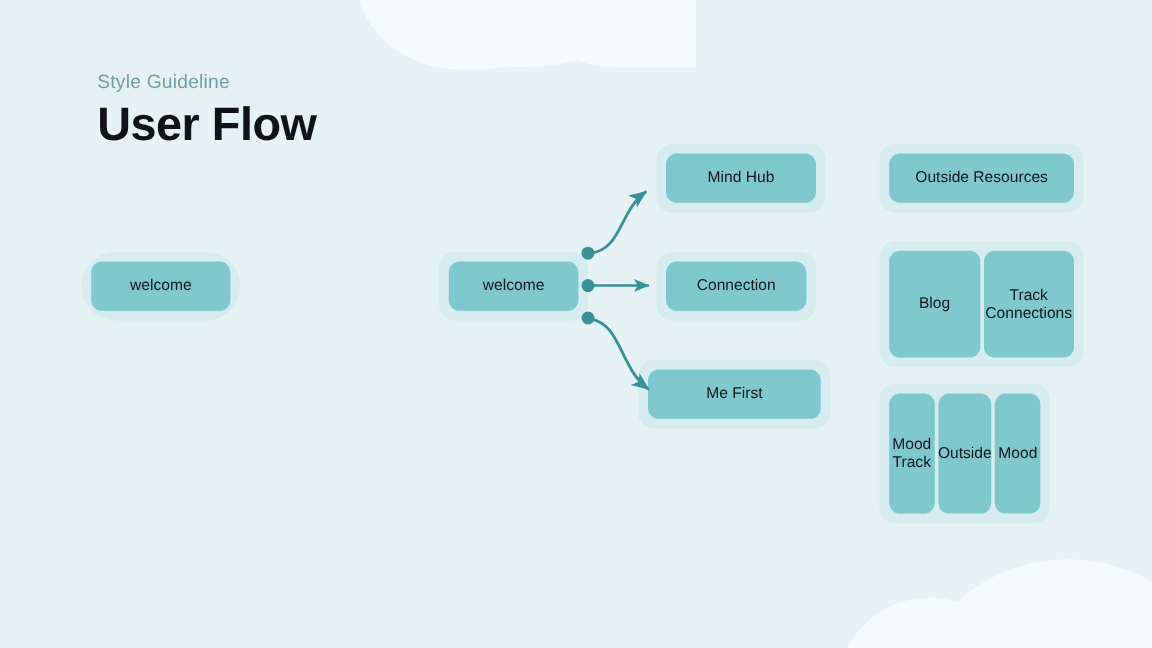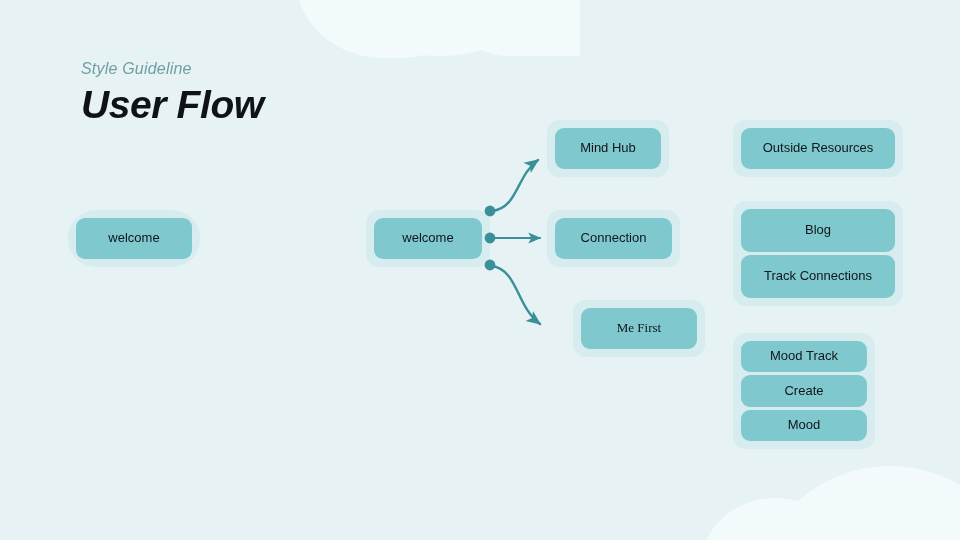--- a/index.html
+++ b/index.html
@@ -65,21 +65,20 @@
     width: 150px;
     height: 120px;
     border-radius: 75px 75px 0 0 / 70px 70px 0 0;
   }
 
   
   #header {
     position: absolute;
     left: 81px;
     top: 60px;
-    font-style: italic;
   }
   #kicker {
     font-size: 16px;
     color: #6f9fa4;
     letter-spacing: 0.2px;
     line-height: 1.1;
     margin: 0 0 6px 0;
     font-weight: 400;
   }
   #title {
@@ -117,21 +116,21 @@
     right: 8px;
     bottom: 8px;
   }
   .stack {
     position: absolute;
     left: 8px;
     top: 8px;
     right: 8px;
     bottom: 8px;
     display: flex;
-    flex-direction: column;
+    flex-direction: row;
     gap: 3px;
   }
   .stack > .chip {
     flex: 1 1 0;
   }
 
   
   #connectors {
     position: absolute;
     left: 0;
@@ -159,47 +158,47 @@
 
   <div class="frame" style="left:68px; top:210px; width:132px; height:57px;border-radius:28px;">
     <div class="chip single">welcome</div>
   </div>
 
 
   <div class="frame" style="left:366px; top:210px; width:124px; height:57px;">
     <div class="chip single">welcome</div>
   </div>
 
-  <div class="frame" style="left:547px; top:120px; width:122px; height:57px;">
+  <div class="frame" style="left:547px; top:120px; width:141px; height:57px;">
     <div class="chip single">Mind Hub</div>
   </div>
 
   <div class="frame" style="left:547px; top:210px; width:133px; height:57px;">
     <div class="chip single">Connection</div>
   </div>
 
-  <div class="frame" style="left:573px; top:300px; width:132px; height:57px;font-family:Liberation Serif, serif;">
+  <div class="frame" style="left:532px; top:300px; width:160px; height:57px;">
     <div class="chip single">Me First</div>
   </div>
 
   <div class="frame" style="left:733px; top:120px; width:170px; height:57px;padding-left:28px;">
     <div class="chip single">Outside Resources</div>
   </div>
 
   <div class="frame" style="left:733px; top:201px; width:170px; height:105px;">
     <div class="stack">
       <div class="chip">Blog</div>
       <div class="chip">Track Connections</div>
     </div>
   </div>
 
-  <div class="frame" style="left:733px; top:320px; width:142px; height:116px;margin-top:13px;">
+  <div class="frame" style="left:733px; top:320px; width:142px; height:116px;">
     <div class="stack">
       <div class="chip">Mood Track</div>
-      <div class="chip">Create</div>
+      <div class="chip">Outside</div>
       <div class="chip">Mood</div>
     </div>
   </div>
 
   <svg id="connectors" viewBox="0 0 960 540">
     <defs>
       <marker id="arrowhead" markerWidth="7" markerHeight="7" refX="5.6" refY="3" orient="auto" markerUnits="strokeWidth">
         <path d="M0,0.4 L6.2,3 L0,5.6 L1.5,3 Z" fill="#3b8f99"></path>
       </marker>
     </defs>

